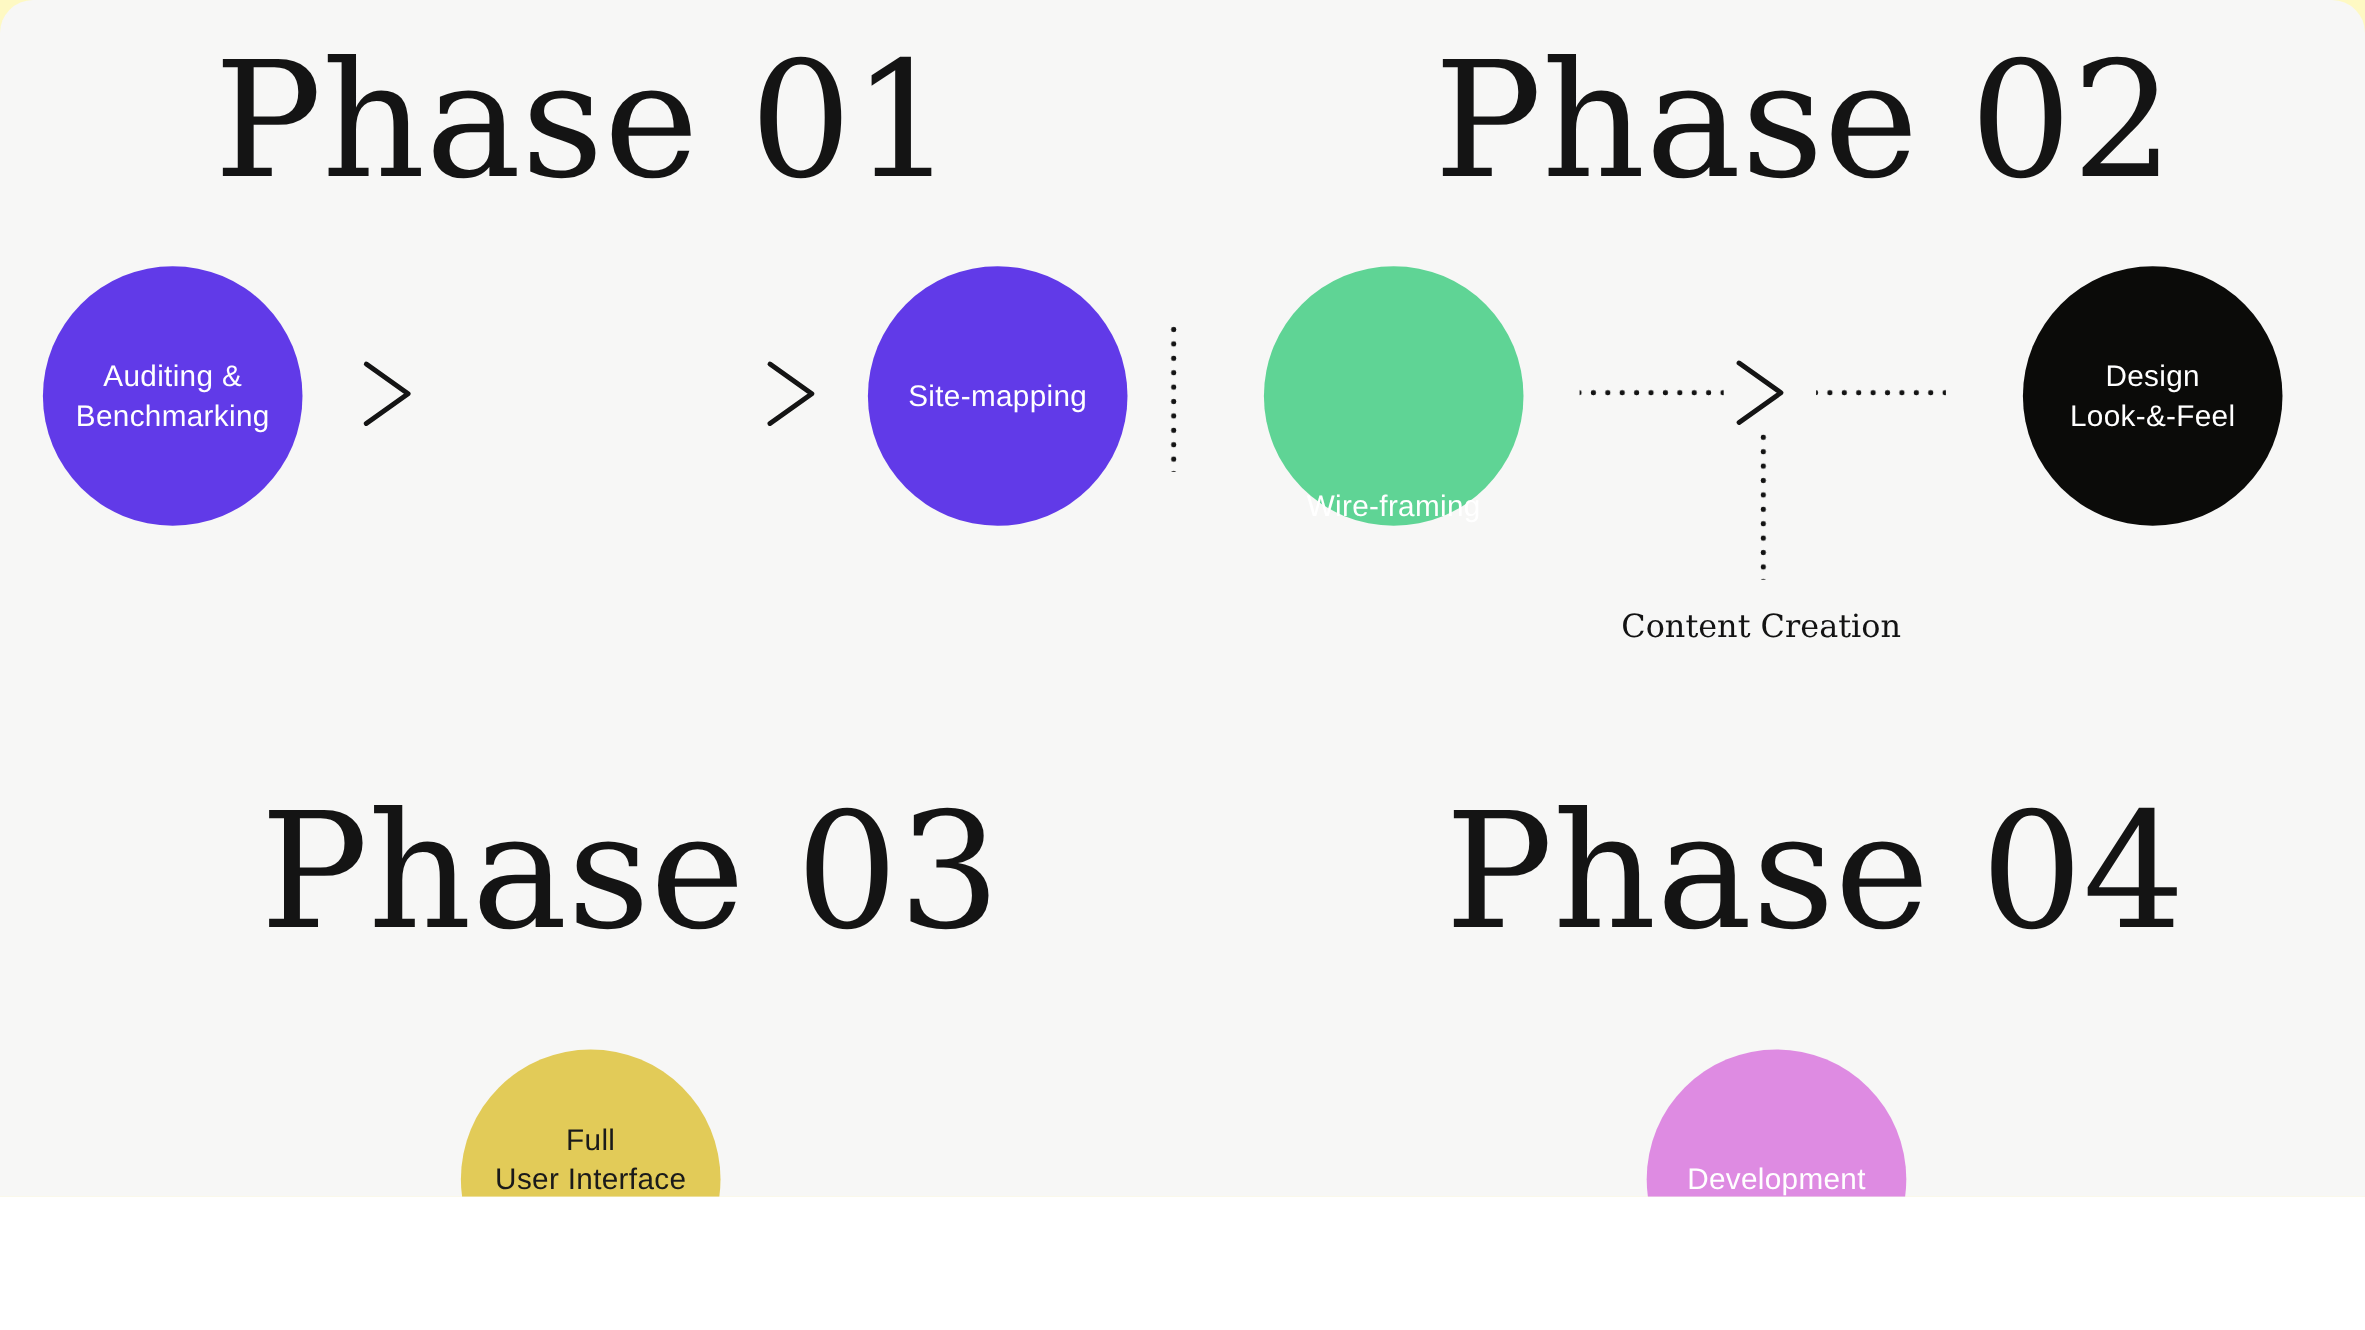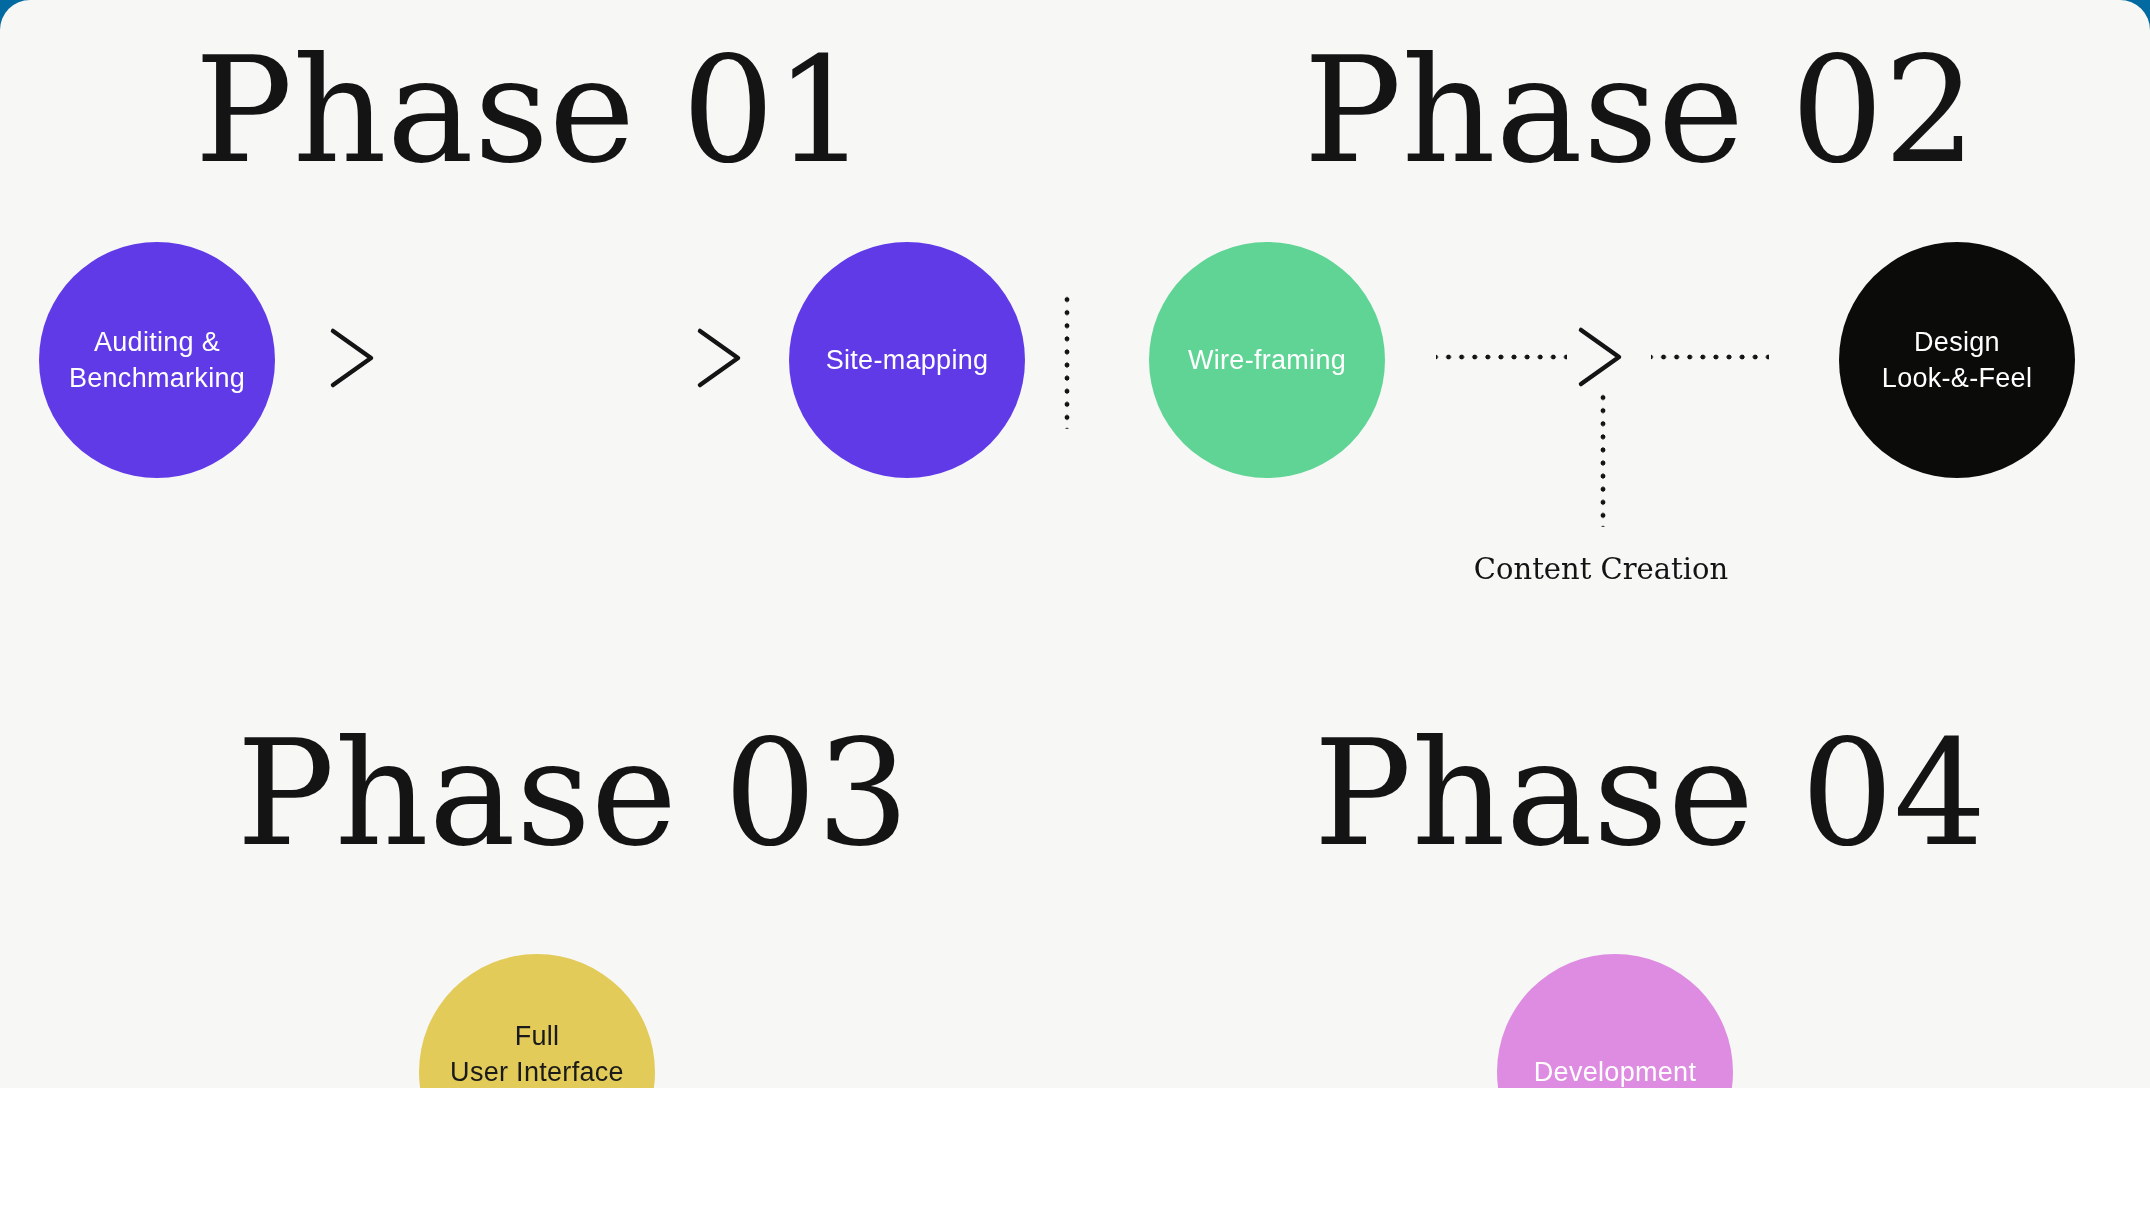--- a/index.html
+++ b/index.html
@@ -5,21 +5,21 @@
   html, body {
     margin: 0;
     padding: 0;
     background: #ffffff;
     font-family: "Liberation Sans", sans-serif;
   }
   .canvas {
     position: relative;
     width: 2150px;
     height: 1088px;
-    background: #0369a1;
+    background: #fef9c3;
     overflow: hidden;
   }
   .sheet {
     position: absolute;
     left: 0;
     top: 0;
     width: 2150px;
     height: 1194px;
     border-radius: 30px;
     background: #f7f7f6;
@@ -104,21 +104,21 @@
     <svg class="chevron" style="left:696px; top:327px;" viewBox="0 0 46 62">
       <path d="M4 4 L42 31 L4 58" fill="none" stroke="#141414" stroke-width="4.5" stroke-linecap="round" stroke-linejoin="round"></path>
     </svg>
 
     <div class="circle" style="left: 789px; top: 242px; background-color: rgb(97, 58, 232); color: rgb(255, 255, 255);">
       <span class="line">Site-mapping</span>
     </div>
 
     <div class="dots-v" style="left:1064px; top:293px; height:136px;"></div>
 
-    <div class="circle" style="left: 1149px; top: 242px; background-color: rgb(95, 212, 149); color: rgb(255, 255, 255);">
+    <div class="circle" style="left: 1149px; top: 242px; background-color: rgb(95, 212, 149); color: rgb(255, 255, 255); justify-content: flex-end;">
       <span class="line">Wire-framing</span>
     </div>
 
     <div class="dots-h" style="left:1436px; top:354px; width:131px;"></div>
 
     <svg class="chevron" style="left:1577px; top:326px;" viewBox="0 0 46 62">
       <path d="M4 4 L42 31 L4 58" fill="none" stroke="#141414" stroke-width="4.5" stroke-linecap="round" stroke-linejoin="round"></path>
     </svg>
 
     <div class="dots-h" style="left:1651px; top:354px; width:118px;"></div>

